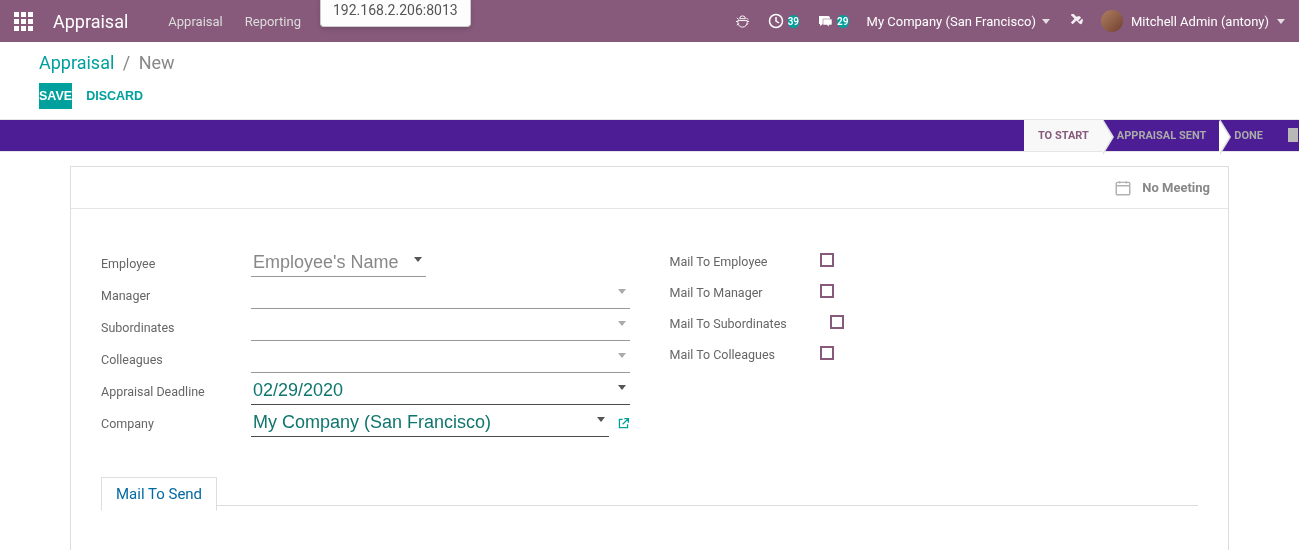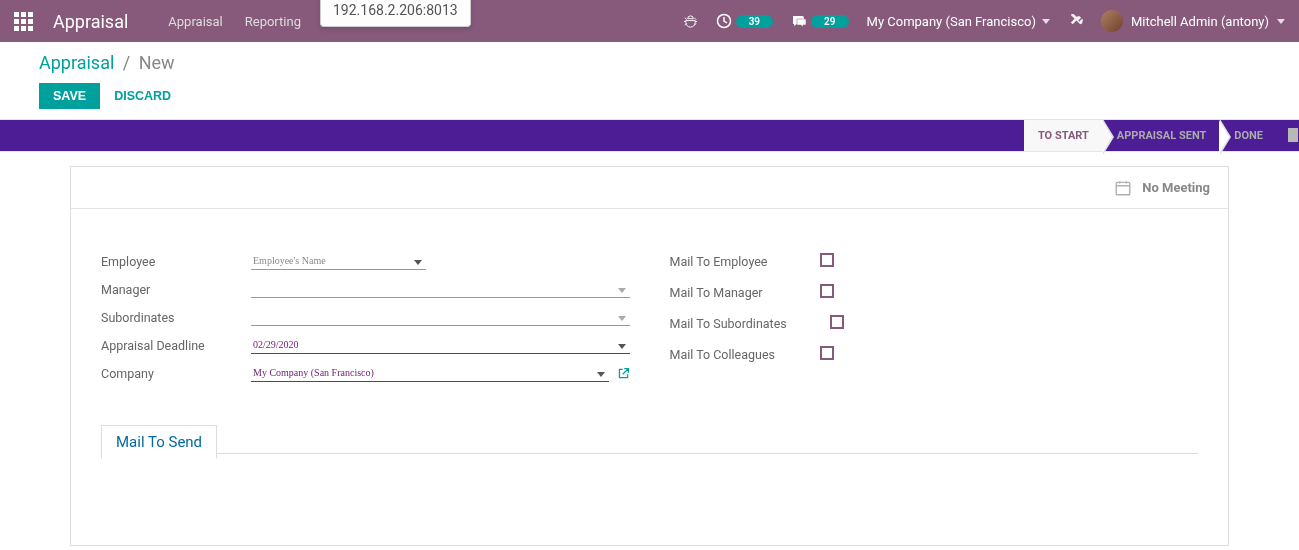--- a/index.html
+++ b/index.html
@@ -6,33 +6,33 @@
   body { font-family: -apple-system, BlinkMacSystemFont, "Segoe UI", Roboto, "Helvetica Neue", Arial, sans-serif; font-size: 13px; background: #fff; color: #4c4c4c; }
   .topbar { background: #875a7b; height: 42px; display: flex; align-items: center; padding: 0 14px; color: #fff; position: relative; }
   .apps-icon { display: grid; grid-template-columns: repeat(3, 5px); grid-template-rows: repeat(3, 5px); gap: 2px; cursor: pointer; margin-right: 20px; }
   .apps-icon span { background: #fff; width: 5px; height: 5px; }
   .brand { font-size: 18px; font-weight: 400; margin-right: 40px; }
   .nav-links { display: flex; gap: 22px; font-size: 13px; }
   .nav-links a { color: #ddd; text-decoration: none; cursor: pointer; }
   .ip-tooltip { position: absolute; left: 320px; top: -2px; background: #fdfdfd; color: #555; border: 1px solid #ccc; border-top: none; border-radius: 0 0 4px 4px; padding: 4px 12px 8px; font-size: 14px; box-shadow: 0 2px 5px rgba(0,0,0,0.15); }
   .topbar-right { margin-left: auto; display: flex; align-items: center; gap: 18px; }
   .systray-item { display: flex; align-items: center; gap: 4px; cursor: pointer; }
-  .badge { background: #00a09d; color: #fff; font-size: 10px; border-radius: 8px; padding: 1px 13px; font-weight: 600; }
+  .badge { background: #00a09d; color: #fff; font-size: 10px; border-radius: 8px; padding: 1px 0; font-weight: 600; }
   .company-sel { display: flex; align-items: center; gap: 6px; cursor: pointer; font-size: 13px; }
   .caret-down { width: 0; height: 0; border-left: 4px solid transparent; border-right: 4px solid transparent; border-top: 5px solid #fff; opacity: 0.8; }
   .avatar { width: 22px; height: 22px; border-radius: 50%; background: linear-gradient(135deg,#b08060,#704030); display:inline-block; }
   .user-sel { display: flex; align-items: center; gap: 8px; cursor: pointer; font-size: 13px; }
 
   .controlbar { padding: 10px 16px 0; margin-left: 23px; }
   .breadcrumb { font-size: 18px; margin-bottom: 10px; }
   .breadcrumb a { color: #00a09d; text-decoration: none; cursor: pointer; }
   .breadcrumb .sep { color: #888; margin: 0 4px; }
   .breadcrumb .current { color: #888; }
   .action-buttons { display: flex; align-items: center; gap: 14px; margin-bottom: 10px; }
-  .btn-save { background: #00a09d; color: #fff; border: none; padding: 6px 14px; font-size: 12.5px; font-weight: 600; cursor: pointer; }
+  .btn-save { background: #00a09d; color: #fff; border: none; padding: 6px 0; font-size: 12.5px; font-weight: 600; cursor: pointer; }
   .btn-discard { background: none; border: none; color: #00a09d; font-size: 12.5px; font-weight: 600; cursor: pointer; }
 
   .content-wrap { border-top: 1px solid #e5e5e5; position: relative; }
   .statusbar { display: flex; justify-content: flex-end; border-bottom: 1px solid #e5e5e5; background: #4c1d95; padding-right: 22px; }
   .status-step { padding: 9px 14px; font-size: 11px; font-weight: 700; color: #aaa; position: relative; cursor: pointer; text-transform: uppercase; }
   .status-step.active { background: #f8f8f8; color: #875a7b; }
   .status-step.active::after { content:""; position:absolute; right:-9px; top:0; width:0; height:0; border-top:17px solid transparent; border-bottom:17px solid transparent; border-left:10px solid #f8f8f8; z-index:1; }
   .status-step.active::before { content:""; position:absolute; right:-11px; top:-1px; width:0; height:0; border-top:18px solid transparent; border-bottom:18px solid transparent; border-left:11px solid #e0e0e0; z-index:0; }
   .status-step:nth-child(2)::after { content:""; position:absolute; right:-9px; top:0; width:0; height:0; border-top:17px solid transparent; border-bottom:17px solid transparent; border-left:10px solid #fff; z-index:1; }
   .status-step:nth-child(2)::before { content:""; position:absolute; right:-11px; top:-1px; width:0; height:0; border-top:18px solid transparent; border-bottom:18px solid transparent; border-left:11px solid #e0e0e0; z-index:0; }
@@ -42,21 +42,21 @@
   .sheet-header { border-bottom: 1px solid #e5e5e5; height: 42px; display: flex; justify-content: flex-end; align-items: center; padding: 0 18px; text-align: right; }
   .no-meeting { display: flex; align-items: center; gap: 10px; color: #888; font-size: 13px; font-weight: 700; cursor: pointer; }
   .cal-icon { width: 18px; height: 18px; opacity: 0.5; }
 
   .form-body { padding: 40px 30px 20px; display: flex; gap: 40px; }
   .col { flex: 1; }
   .form-row { display: flex; align-items: center; margin-bottom: 7px; min-height: 24px; }
   .col-left .form-row { margin-bottom: 4px; }
   .form-label { width: 150px; font-weight: 400; color: #666; font-size: 12.5px; }
   .form-field { flex: 1; position: relative; }
-  .m2o-input { width: 100%; border: none; border-bottom: 1px solid #999; padding: 3px 18px 3px 2px; font-size: 10px; outline: none; background: transparent; color: #701a75; font-family: Liberation Serif, serif; }
+  .m2o-input { width: 100%; border: none; border-bottom: 1px solid #999; padding: 3px 18px 3px 2px; font-size: 18px; outline: none; background: transparent; color: #0f766e; }
   .m2o-input.wide { border-bottom: 1px solid #4c4c4c; }
   .m2o-input::placeholder { color: #888; font-style: normal; }
   .dd-caret { position: absolute; right: 4px; top: 8px; width: 0; height: 0; border-left: 4px solid transparent; border-right: 4px solid transparent; border-top: 5px solid #555; pointer-events: none; }
   .dd-caret.light { border-top-color: #aaa; }
   .ext-link { color: #00a09d; margin-left: 8px; cursor: pointer; }
   .short-field { max-width: 175px; }
   .checkbox-cell { width: 18px; }
   .chk { width: 14px; height: 14px; border: 2px solid #875a7b; display: inline-block; cursor: pointer; }
 
   .notebook { margin: 10px 30px 0; }
@@ -173,20 +173,27 @@
             </div>
           </div>
           <div class="form-row">
             <div class="form-label">Subordinates</div>
             <div class="form-field">
               <input class="m2o-input" value="" style="">
               <span class="dd-caret light"></span>
             </div>
           </div>
           <div class="form-row">
+            <div class="form-label">Colleagues</div>
+            <div class="form-field">
+              <input class="m2o-input" value="" style="">
+              <span class="dd-caret light"></span>
+            </div>
+          </div>
+          <div class="form-row">
             <div class="form-label">Appraisal Deadline</div>
             <div class="form-field">
               <input class="m2o-input wide" value="02/29/2020" style="">
               <span class="dd-caret"></span>
             </div>
           </div>
           <div class="form-row">
             <div class="form-label">Company</div>
             <div class="form-field" style="display:flex; align-items:center;">
               <div style="position:relative; flex:1;">

